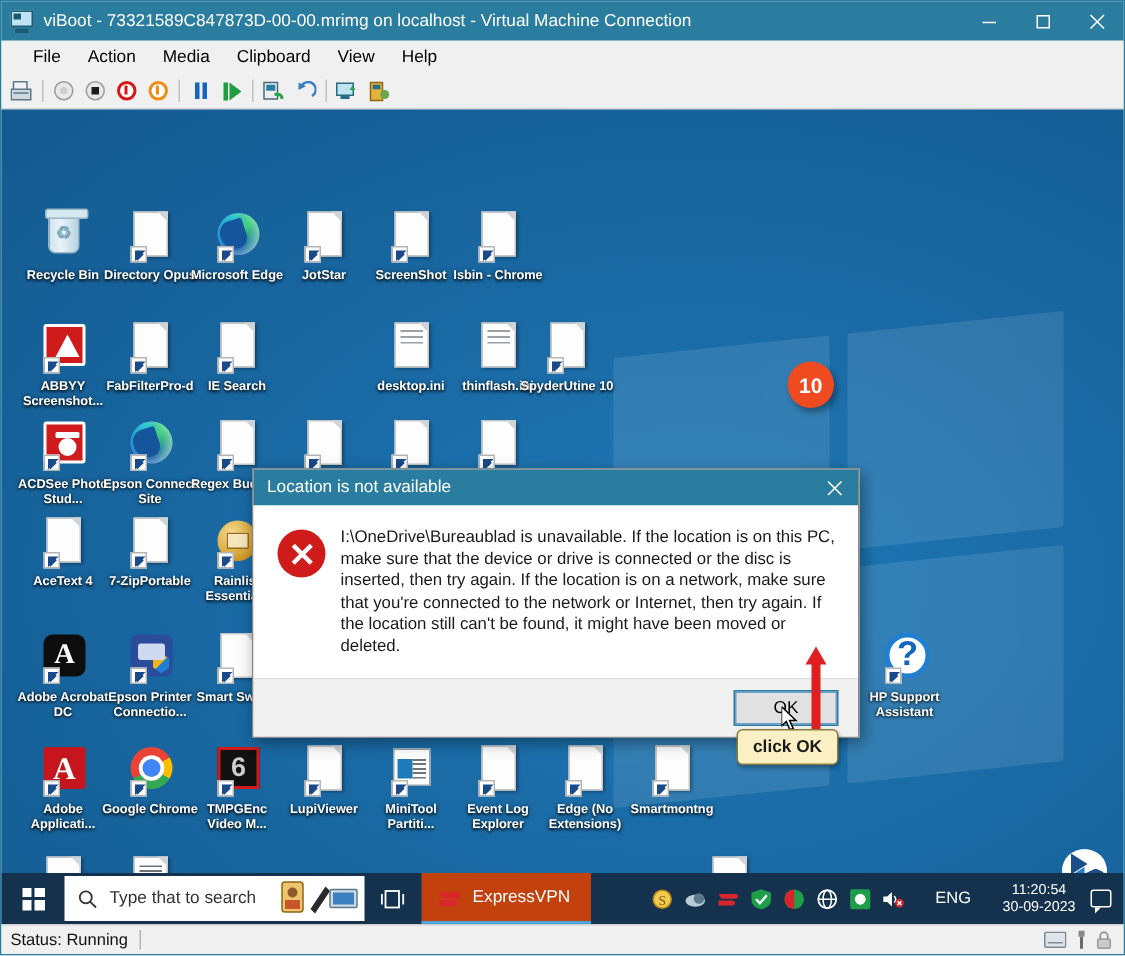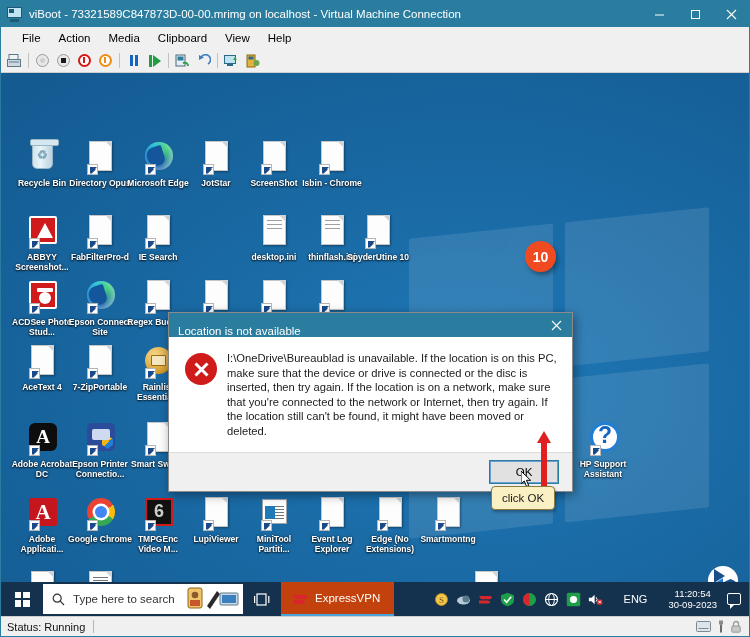--- a/index.html
+++ b/index.html
@@ -384,36 +384,36 @@
     border-left: 7px solid transparent; border-right: 7px solid transparent;
     border-bottom: 12px solid #e02020;
   }
   
   .callout {
     position: absolute; left: 490px; top: 413px;
     background: #fbf0c4;
     border: 1px solid #8a7b3e;
     border-radius: 4px;
     padding: 5px 10px;
-    font-size: 11.5px; font-weight: normal; color: #1a1a1a;
+    font-size: 11.5px; font-weight: bold; color: #1a1a1a;
     box-shadow: 1px 2px 3px rgba(0,0,0,.3);
   }
 
   
   .dialog {
     position: absolute;
     left: 167px; top: 239px;
     width: 405px;
     background: #f0f0f0;
     border: 1px solid #8a8a8a;
     box-shadow: 2px 3px 10px rgba(0,0,0,.4);
   }
   .dlg-title {
     height: 24px; background: #2a7d9e;
-    display: flex; align-items: flex-end;
+    display: flex; align-items: center;
     color: #ffffff; font-size: 11.5px;
     padding-left: 9px;
   }
   .dlg-close {
     margin-left: auto; width: 32px; height: 24px;
     display: flex; align-items: center; justify-content: center;
   }
   .dlg-body {
     background: #ffffff;
     display: flex;
@@ -977,21 +977,21 @@
             <div></div>
             <div></div>
             <div></div>
           </div>
       </div>
       <div class="searchbox">
         <svg width="13" height="13" viewBox="0 0 13 13">
           <circle cx="5.2" cy="5.2" r="4" fill="none" stroke="#333" stroke-width="1.2"></circle>
           <line x1="8.2" y1="8.2" x2="12" y2="12" stroke="#333" stroke-width="1.2"></line>
         </svg>
-        <span class="ph">Type here to search</span>
+        <span class="ph">Type that to search</span>
         <svg width="52" height="26" viewBox="0 0 52 26" style="position:absolute;right:4px;top:2px">
           <rect x="1" y="2" width="14" height="20" rx="2" fill="#f0c36d" stroke="#8a6a12"></rect>
           <circle cx="8" cy="9" r="3.3" fill="#8a5a2b"></circle>
           <rect x="3" y="14" width="10" height="6" fill="#c9552b"></rect>
           <path d="M20 20 L30 5 L33 8 L23 23 Z" fill="#2a2a2a"></path>
           <rect x="33" y="7" width="18" height="12" rx="1" fill="#cfd9e4" stroke="#5a7a8a"></rect>
           <rect x="35" y="9" width="14" height="8" fill="#3a7fbf"></rect>
         </svg>
       </div>
       <div class="taskview">

